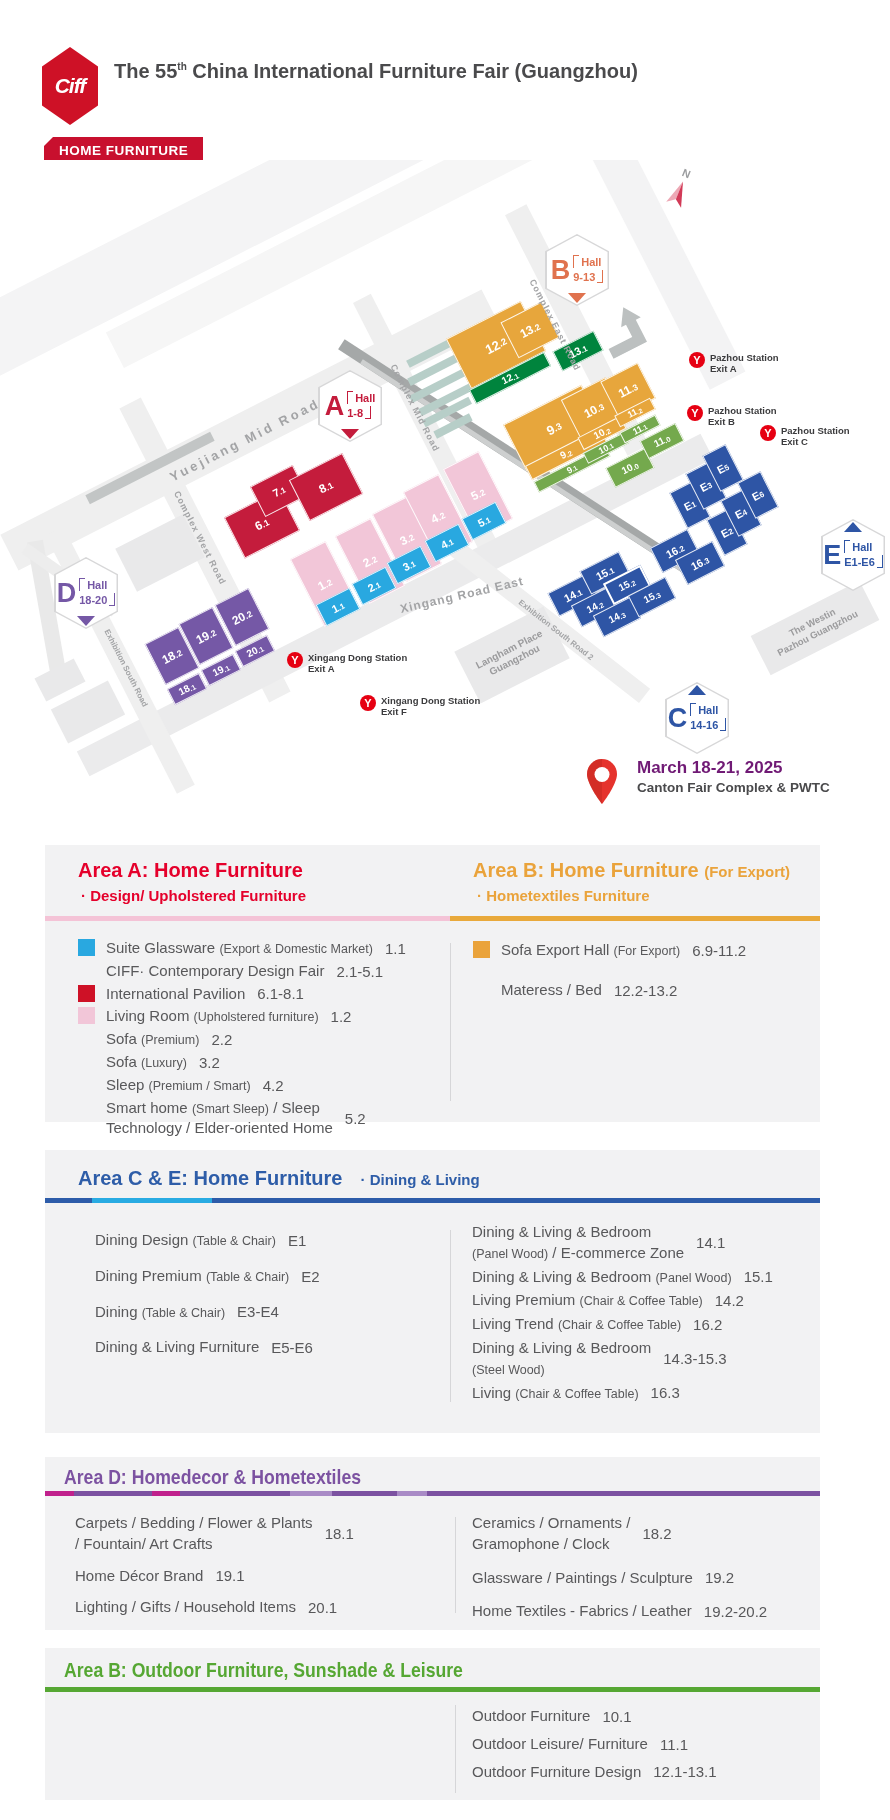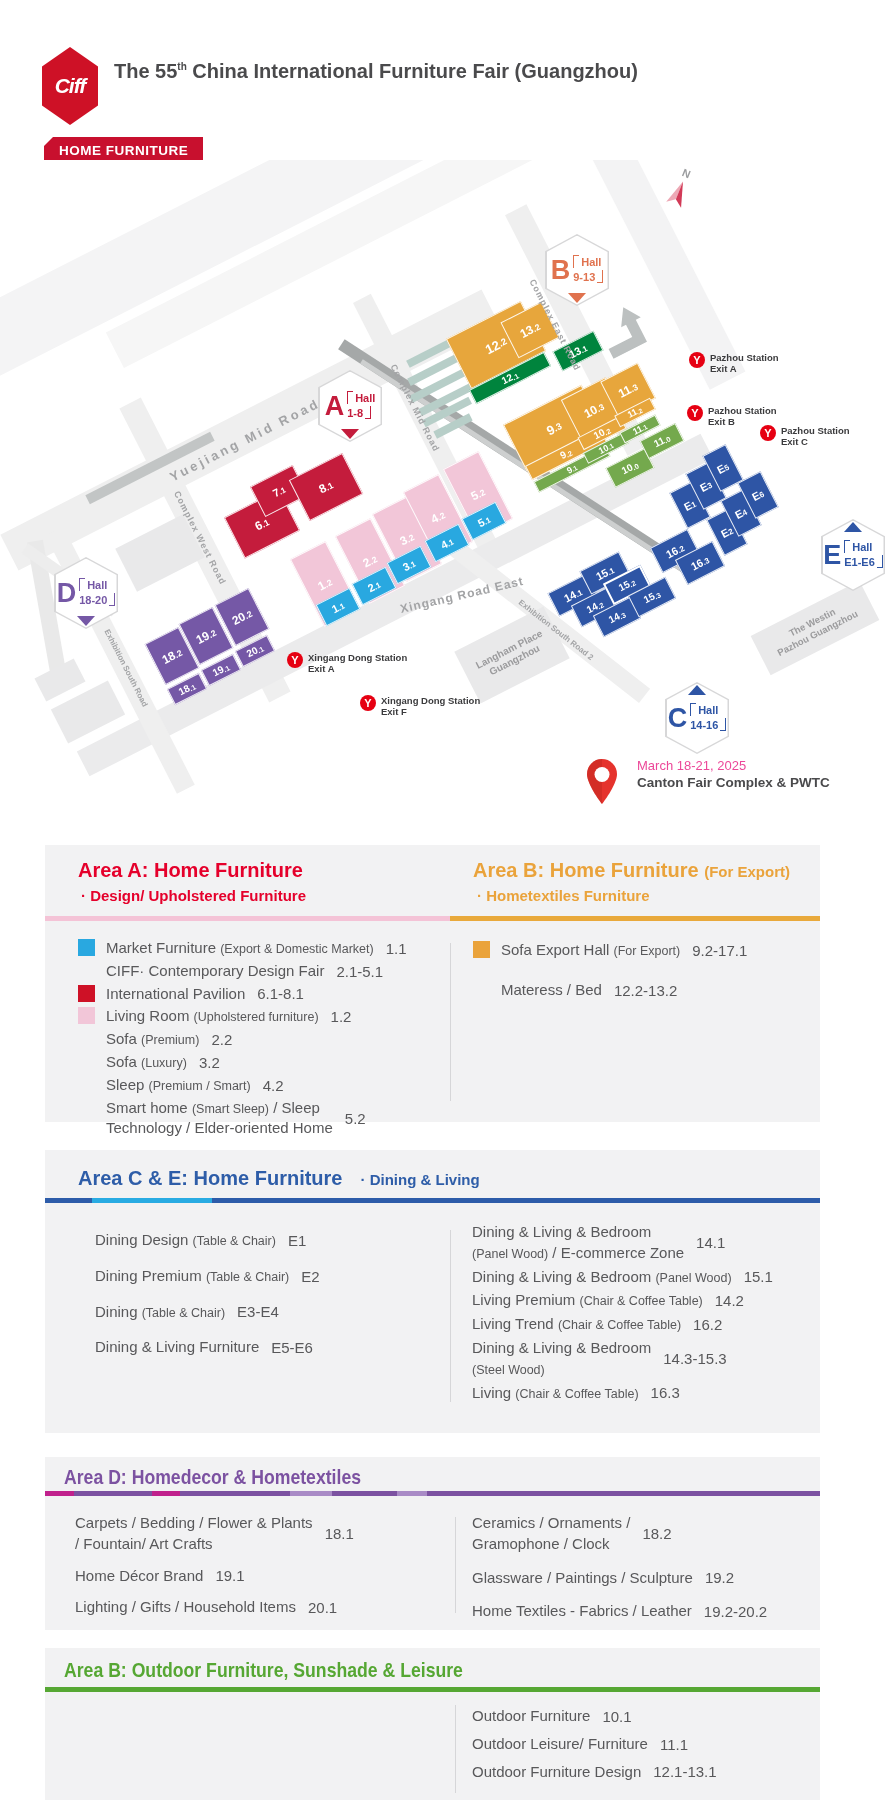--- a/index.html
+++ b/index.html
@@ -42,21 +42,21 @@
 #map .cb.o{border-left:1.5px solid;border-top:1.5px solid;margin-right:2px}
 #map .cb.c{border-right:1.5px solid;border-bottom:1.5px solid;margin-left:2px}
 #map .ptr{position:absolute;left:50%;transform:translateX(-50%);width:0;height:0;
   border-left:9px solid transparent;border-right:9px solid transparent}
 #map .ptr.bottom{bottom:3px;border-top:10px solid}
 #map .ptr.top{top:3px;border-bottom:10px solid}
 .compass{position:absolute;left:670px;top:6px;z-index:30;transform:rotate(22deg);text-align:center}
 .compass .cn{font-size:11px;font-weight:bold;color:#9C9EA0;display:block}
 #roadarrow{position:absolute;left:598px;top:146px;z-index:8;transform:rotate(-27deg)}
 .datebox{position:absolute;left:583px;top:598px;z-index:30;display:flex;gap:16px;align-items:flex-start}
-.dtxt .d1{font-size:13px;font-weight:normal;color:#ec4899}
+.dtxt .d1{font-size:17px;font-weight:bold;color:#701a75}
 .dtxt .d2{font-size:13.5px;font-weight:bold;color:#4A4A4C;margin-top:2px}
 
 
 .lbox{position:absolute;left:45px;width:775px;background:#F2F2F3}
 #box1{top:845px;height:277px}
 #box2{top:1150px;height:283px}
 #box3{top:1457px;height:173px}
 #box4{top:1648px;height:152px}
 .lbox .rule{position:absolute;left:0;width:100%;height:5px}
 #box1 .rule{top:71px}
@@ -443,21 +443,21 @@
   <div class="bsub" style="left: 36px; top: 42px; color: rgb(229, 0, 43);">· Design/ Upholstered Furniture</div>
   <div class="btitle" style="left: 428px; top: 14px; color: rgb(234, 163, 59);"><span>Area B: Home Furniture </span><span class="tsmall">(For Export)</span></div>
   <div class="bsub" style="left: 432px; top: 42px; color: rgb(234, 163, 59);">· Hometextiles Furniture</div>
   <div class="rule" style="background: rgb(244, 195, 214);">
       <i style="position: absolute; top: 0px; bottom: 0px; left: 405px; width: 370px; background: rgb(233, 169, 59);"></i>
     </div>
   <div class="vdiv"></div>
   <div class="items itemsA">
       <div class="item">
         <span class="sw" style="background:#29A8E0"></span>
-        <span class="txt"><span class="m">Market Furniture </span><span class="s">(Export &amp; Domestic Market)</span></span>
+        <span class="txt"><span class="m">Suite Glassware </span><span class="s">(Export &amp; Domestic Market)</span></span>
         <span class="num">1.1</span>
       </div>
       <div class="item">
         <span class="sw" style="background:transparent"></span>
         <span class="txt"><span class="m">CIFF· Contemporary Design Fair</span></span>
         <span class="num">2.1-5.1</span>
       </div>
       <div class="item">
         <span class="sw" style="background:#CE1126"></span>
         <span class="txt"><span class="m">International Pavilion</span></span>
@@ -486,21 +486,21 @@
       <div class="item">
         <span class="sw" style="background:transparent"></span>
         <span class="txt"><span class="m">Smart home </span><span class="s">(Smart Sleep)</span><span class="m"> / Sleep</span><br><span class="m">Technology / Elder-oriented Home</span></span>
         <span class="num">5.2</span>
       </div>
     </div>
   <div class="items itemsB">
       <div class="item">
         <span class="sw" style="background:#EAA33B"></span>
         <span class="txt"><span class="m">Sofa Export Hall </span><span class="s">(For Export)</span></span>
-        <span class="num">9.2-17.1</span>
+        <span class="num">6.9-11.2</span>
       </div>
       <div class="item">
         <span class="sw" style="background:transparent"></span>
         <span class="txt"><span class="m">Materess / Bed</span></span>
         <span class="num">12.2-13.2</span>
       </div>
     </div>
 </section>
 
 <section class="lbox" id="box2">

